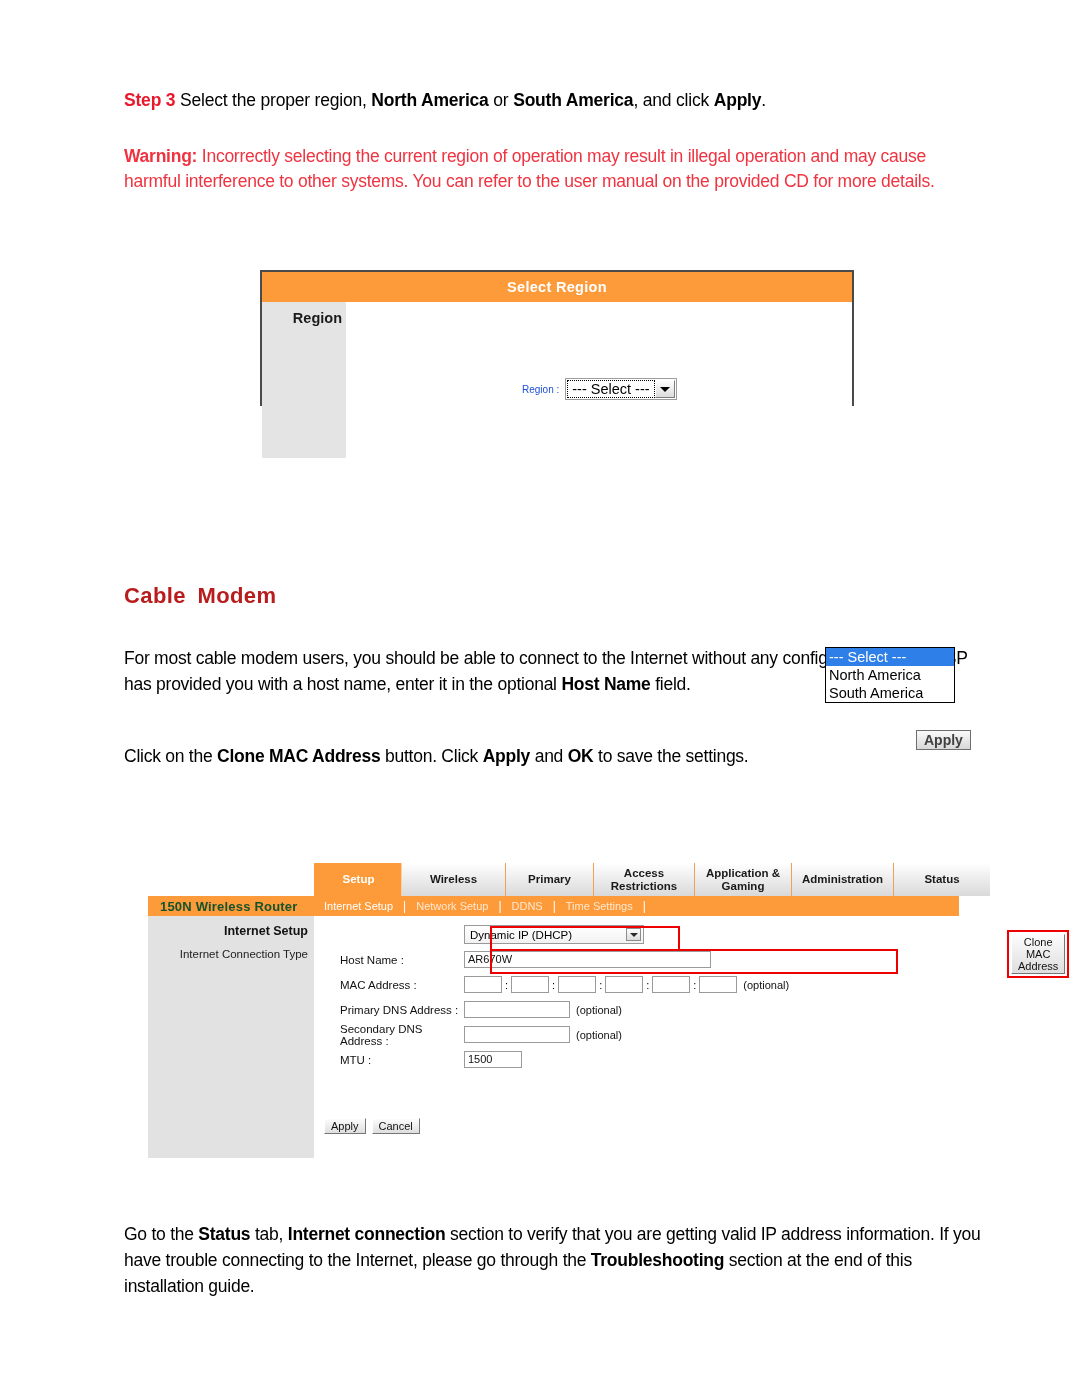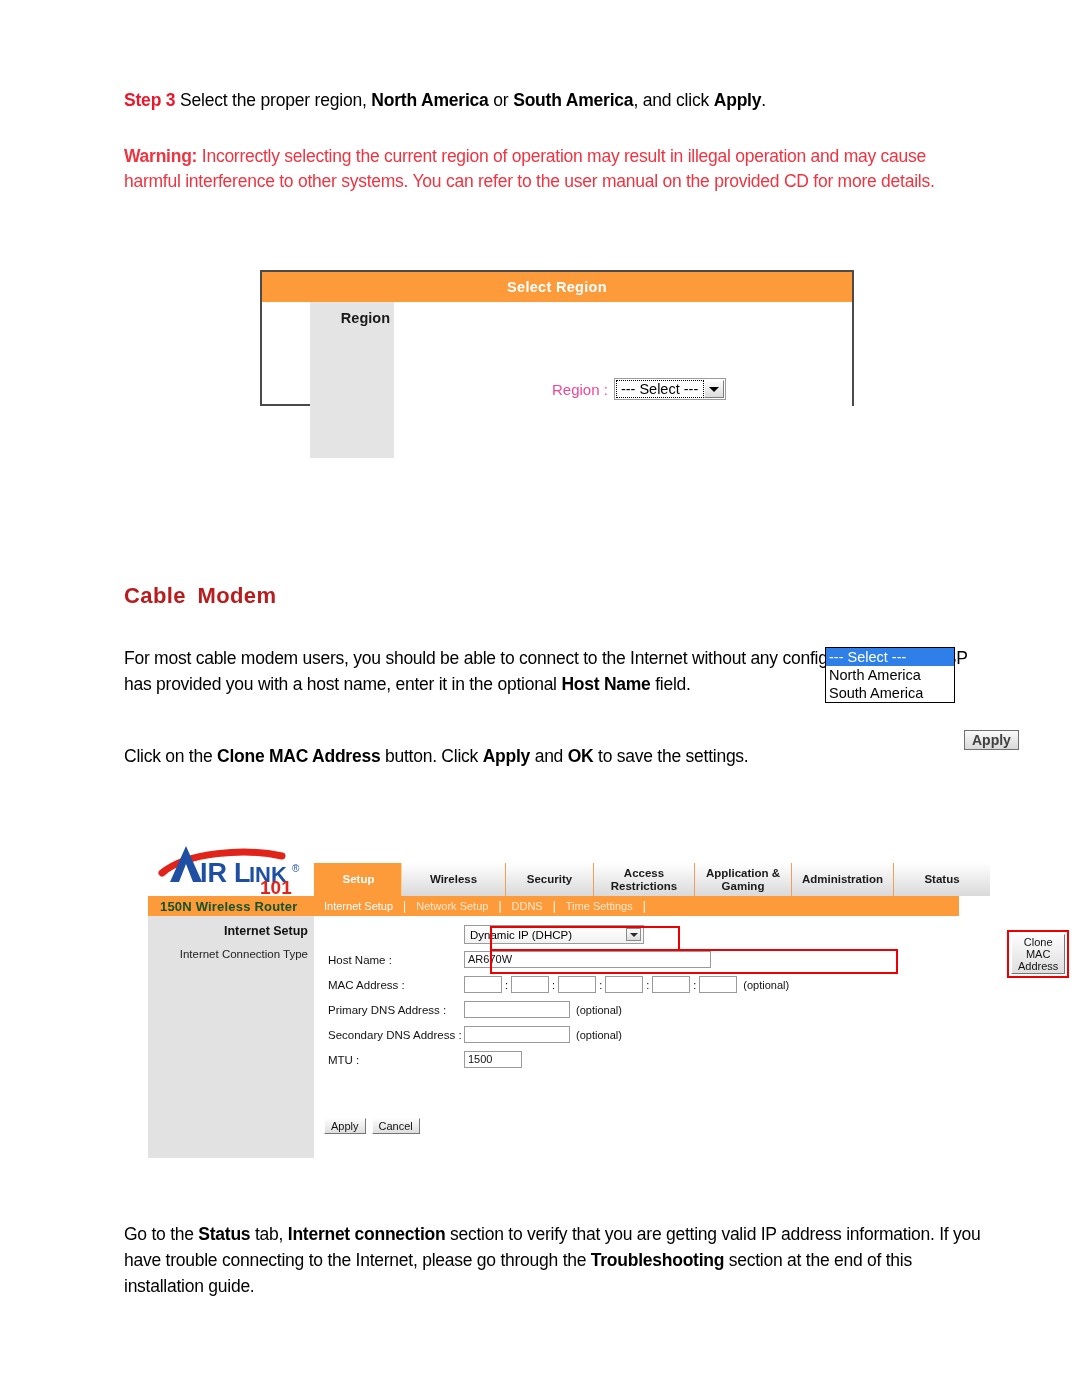--- a/index.html
+++ b/index.html
@@ -43,32 +43,32 @@
   }
   #select-region-panel .sr-header {
     height:30px; background:#fd9a3a;
     color:#ffffff; font-size:14.5px; font-weight:bold;
     display:flex; align-items:center; justify-content:center;
     letter-spacing:0.3px;
   }
   #select-region-panel .sr-body { display:flex; height:156px; }
   #select-region-panel .sr-side {
     width:84px; background:#e4e4e4; padding-top:8px;
-    text-align:right; padding-right:4px;margin-left:48px;
+    text-align:right; padding-right:4px;
   }
   #select-region-panel .sr-side .sr-side-label {
     font-size:14.5px; font-weight:bold; color:#1a1a1a;
   }
   #select-region-panel .sr-main { flex:1; position:relative; background:#fff; }
 
   .region-row {
     position:absolute; left:158px; top:76px;
     display:flex; align-items:center;
   }
-  .region-row .region-label { font-size:15px; margin-right:6px; color:#ec4899; }
+  .region-row .region-label { font-size:10px; margin-right:6px; color:#1d4ed8;margin-left:18px; }
 
   .fake-select {
     position:relative; width:112px; height:22px;
     border:1px solid #9c9c9c; background:#ffffff;
     display:flex; align-items:center;
   }
   .fake-select .fs-text {
     flex:1; font-size:14.5px; padding-left:4px;
     border:1px dotted #000; height:18px; line-height:17px;
     margin:1px 0 1px 1px; white-space:nowrap;
@@ -154,21 +154,21 @@
     text-align:right; padding:8px 6px 0 0;
     font-size:12.5px; font-weight:bold; color:#111;
   }
   .ru-side .side-sub {
     text-align:right; padding:10px 6px 0 0;
     font-size:11.5px; color:#222;
   }
   .ru-main { flex:1; background:#ffffff; position:relative; padding-top:6px; }
 
   .frm-row { display:flex; align-items:center; height:25px; font-size:11.5px; }
-  .frm-row .lbl { width:150px; padding-left:14px; color:#111; }
+  .frm-row .lbl { width:150px; padding-left:26px; color:#111; }
   .tbox {
     border:1px solid #9a9a9a; background:#ffffff; height:17px;
     font-size:11px; line-height:15px; padding:0 3px; color:#111;
   }
   .tbox.host { width:247px; }
   .tbox.mac { width:38px; }
   .tbox.dns { width:106px; }
   .tbox.mtu { width:58px; }
   .colon { padding:0 3px; font-size:11px; }
   .optional { font-size:11px; padding-left:6px; color:#111; }
@@ -248,36 +248,25 @@
   <span>For most cable modem users, you should be able to connect to the Internet without any configuration. If your ISP has provided you with a host name, enter it in the optional </span><span class="b">Host Name</span><span> field.</span>
 </div>
 
 <div class="doc para para-2">
   <span>Click on the </span><span class="b">Clone MAC Address</span><span> button. Click </span><span class="b">Apply</span><span> and </span><span class="b">OK</span><span> to save the settings.</span>
 </div>
 
 <div id="router-ui">
 
   <div class="ru-top">
-    <div class="ru-logo">
-      <svg viewBox="0 0 168 54" width="168" height="54" aria-hidden="true">
-        <path d="M6 33 C30 12, 90 8, 126 16" stroke="#e2231a" stroke-width="7" fill="none" stroke-linecap="round"></path>
-        <path d="M14 42 L30 6 L46 42 L37 42 L30 24 L23 42 Z" fill="#1f4fa3"></path>
-        <text x="44" y="42" font-family="Liberation Sans, sans-serif" font-size="27" font-weight="bold" fill="#1f4fa3">IR</text>
-        <text x="78" y="42" font-family="Liberation Sans, sans-serif" font-size="27" font-weight="bold" fill="#1f4fa3">L</text>
-        <text x="93" y="42" font-family="Liberation Sans, sans-serif" font-size="22" font-weight="bold" fill="#1f4fa3">INK</text>
-        <text x="136" y="32" font-family="Liberation Sans, sans-serif" font-size="10" fill="#1f4fa3">®</text>
-        <text x="104" y="54" font-family="Liberation Sans, sans-serif" font-size="19" font-weight="bold" fill="#e2231a">101</text>
-      </svg>
-    </div>
 
     <div class="ru-nav">
       <div class="tab active t-setup">Setup</div>
       <div class="tab t-wireless">Wireless</div>
-      <div class="tab t-security">Security</div>
+      <div class="tab t-security">Primary</div>
       <div class="tab t-access">Access Restrictions</div>
       <div class="tab t-app">Application &amp; Gaming</div>
       <div class="tab t-admin">Administration</div>
       <div class="tab t-status">Status</div>
     </div>
   </div>
 
   <div class="ru-subbar">
     <div class="ru-model">150N Wireless Router</div>
     <div class="ru-subnav">

